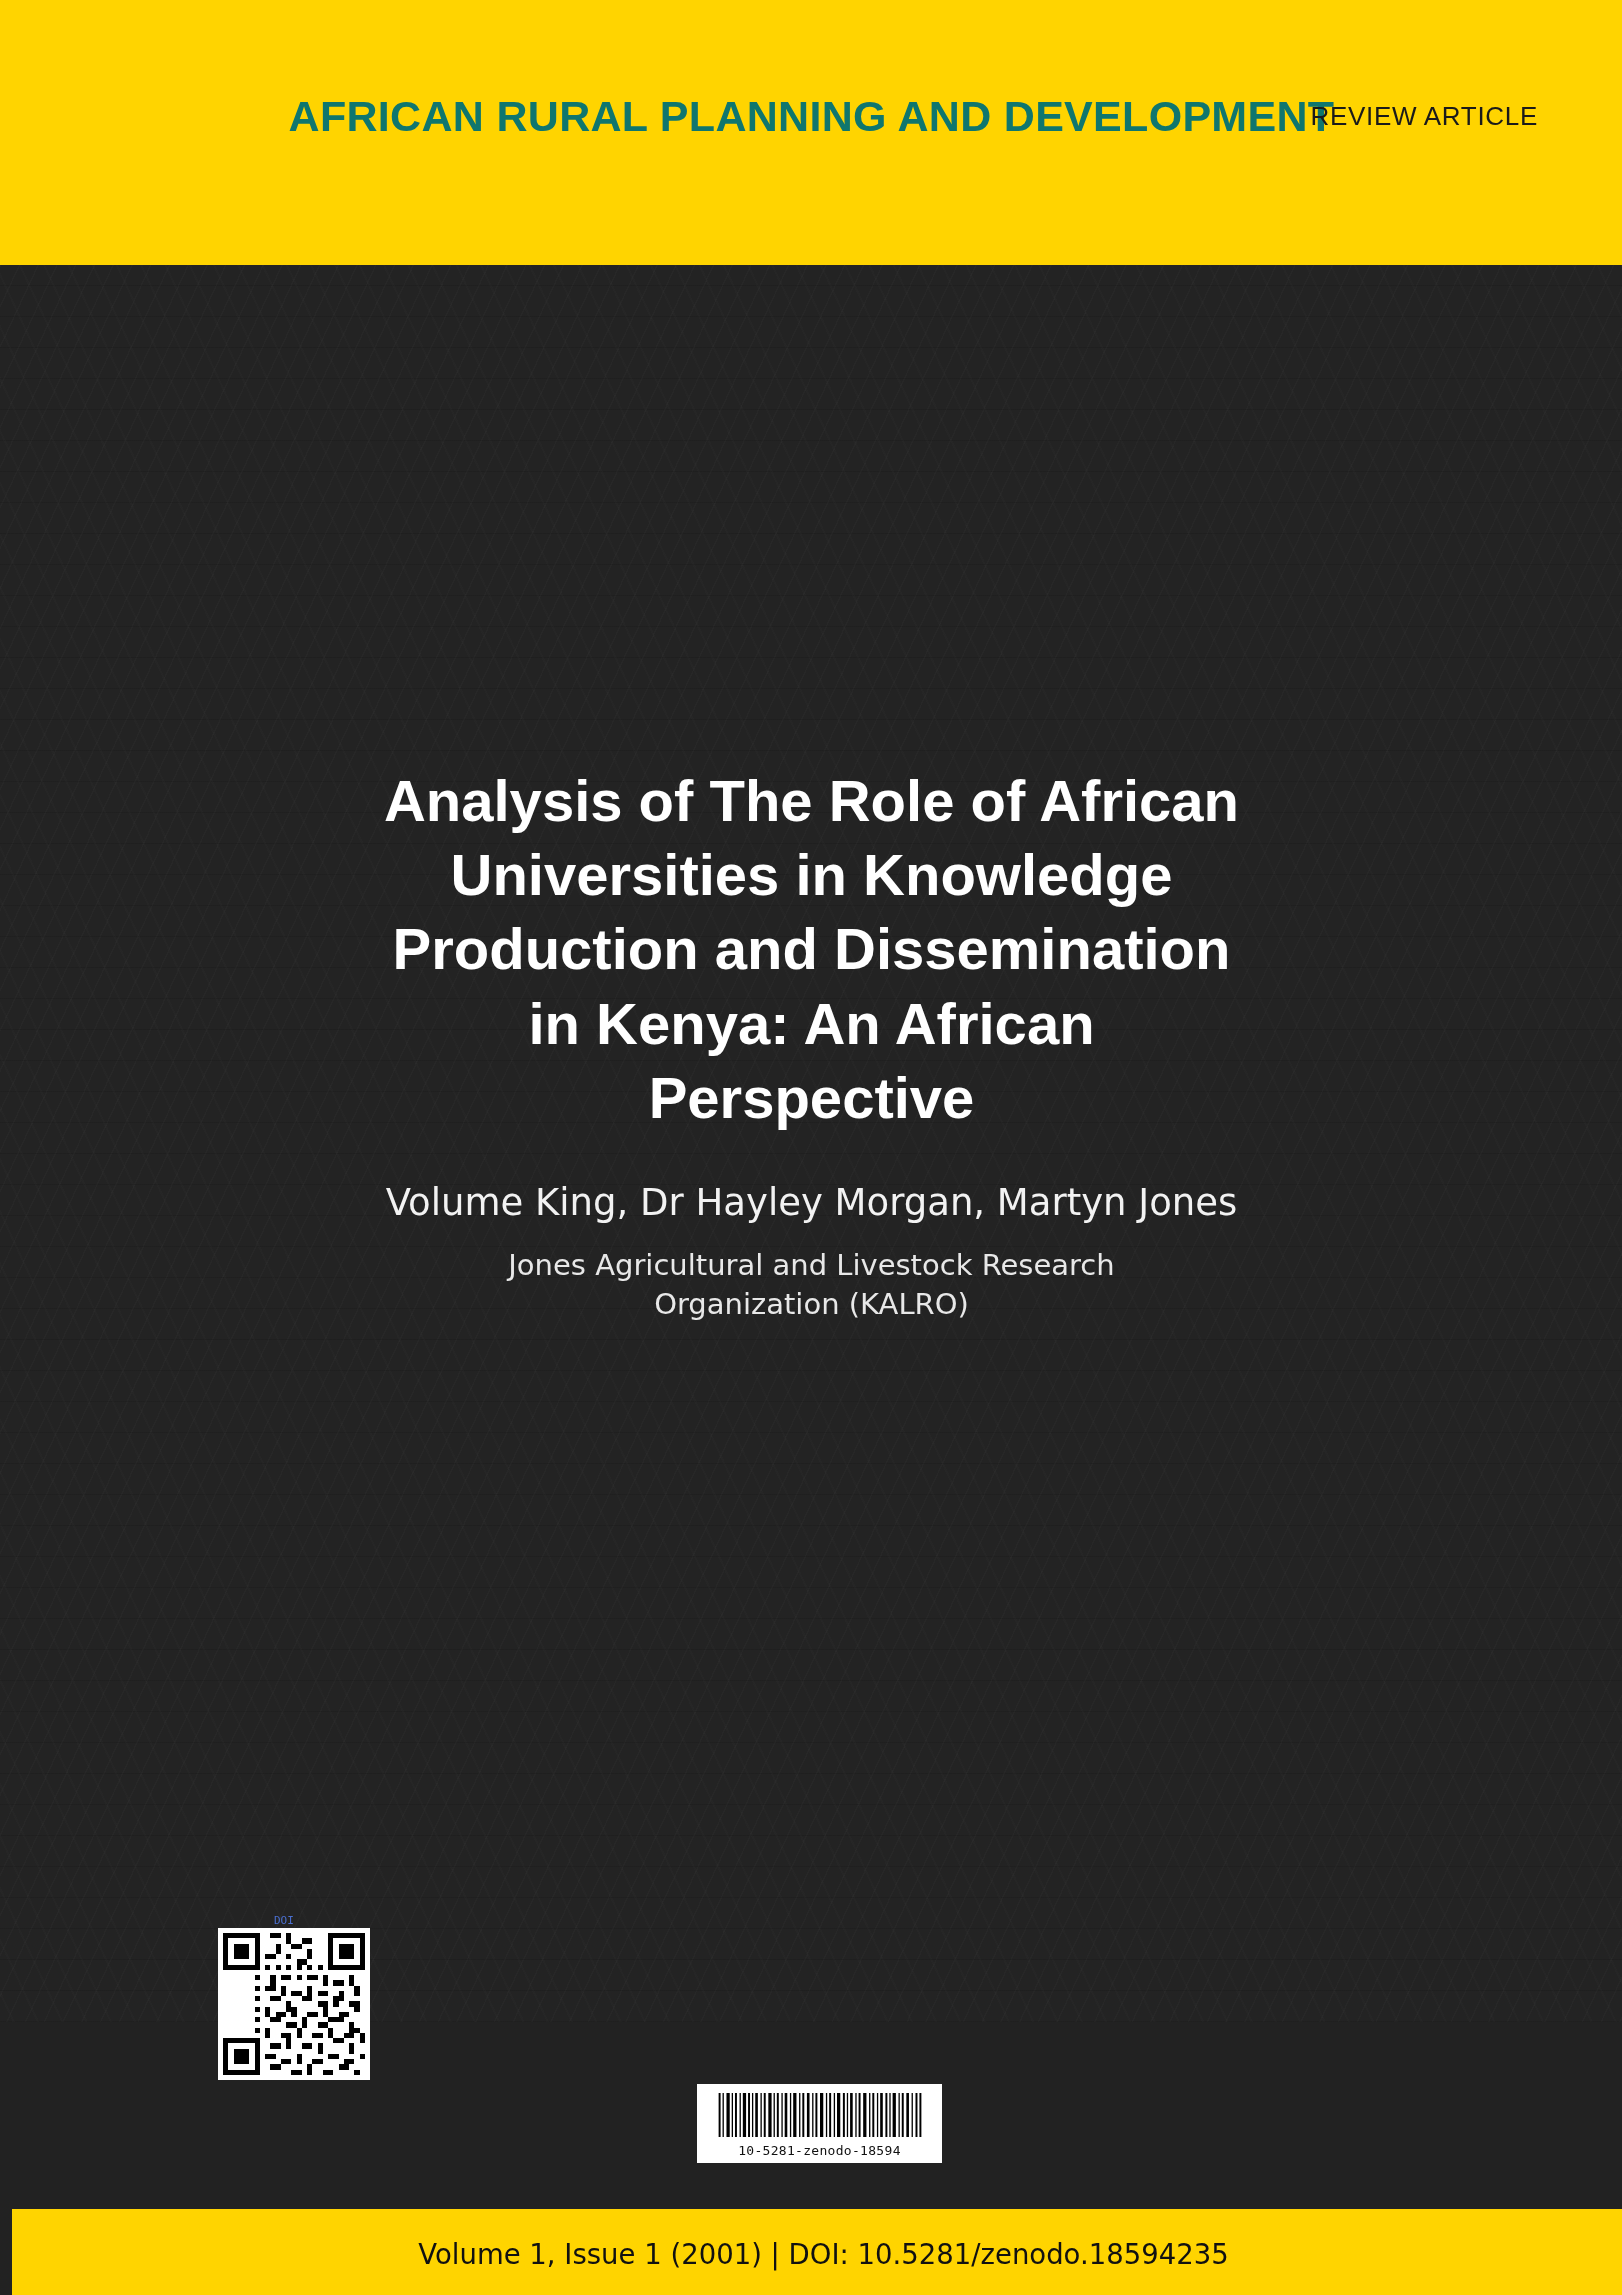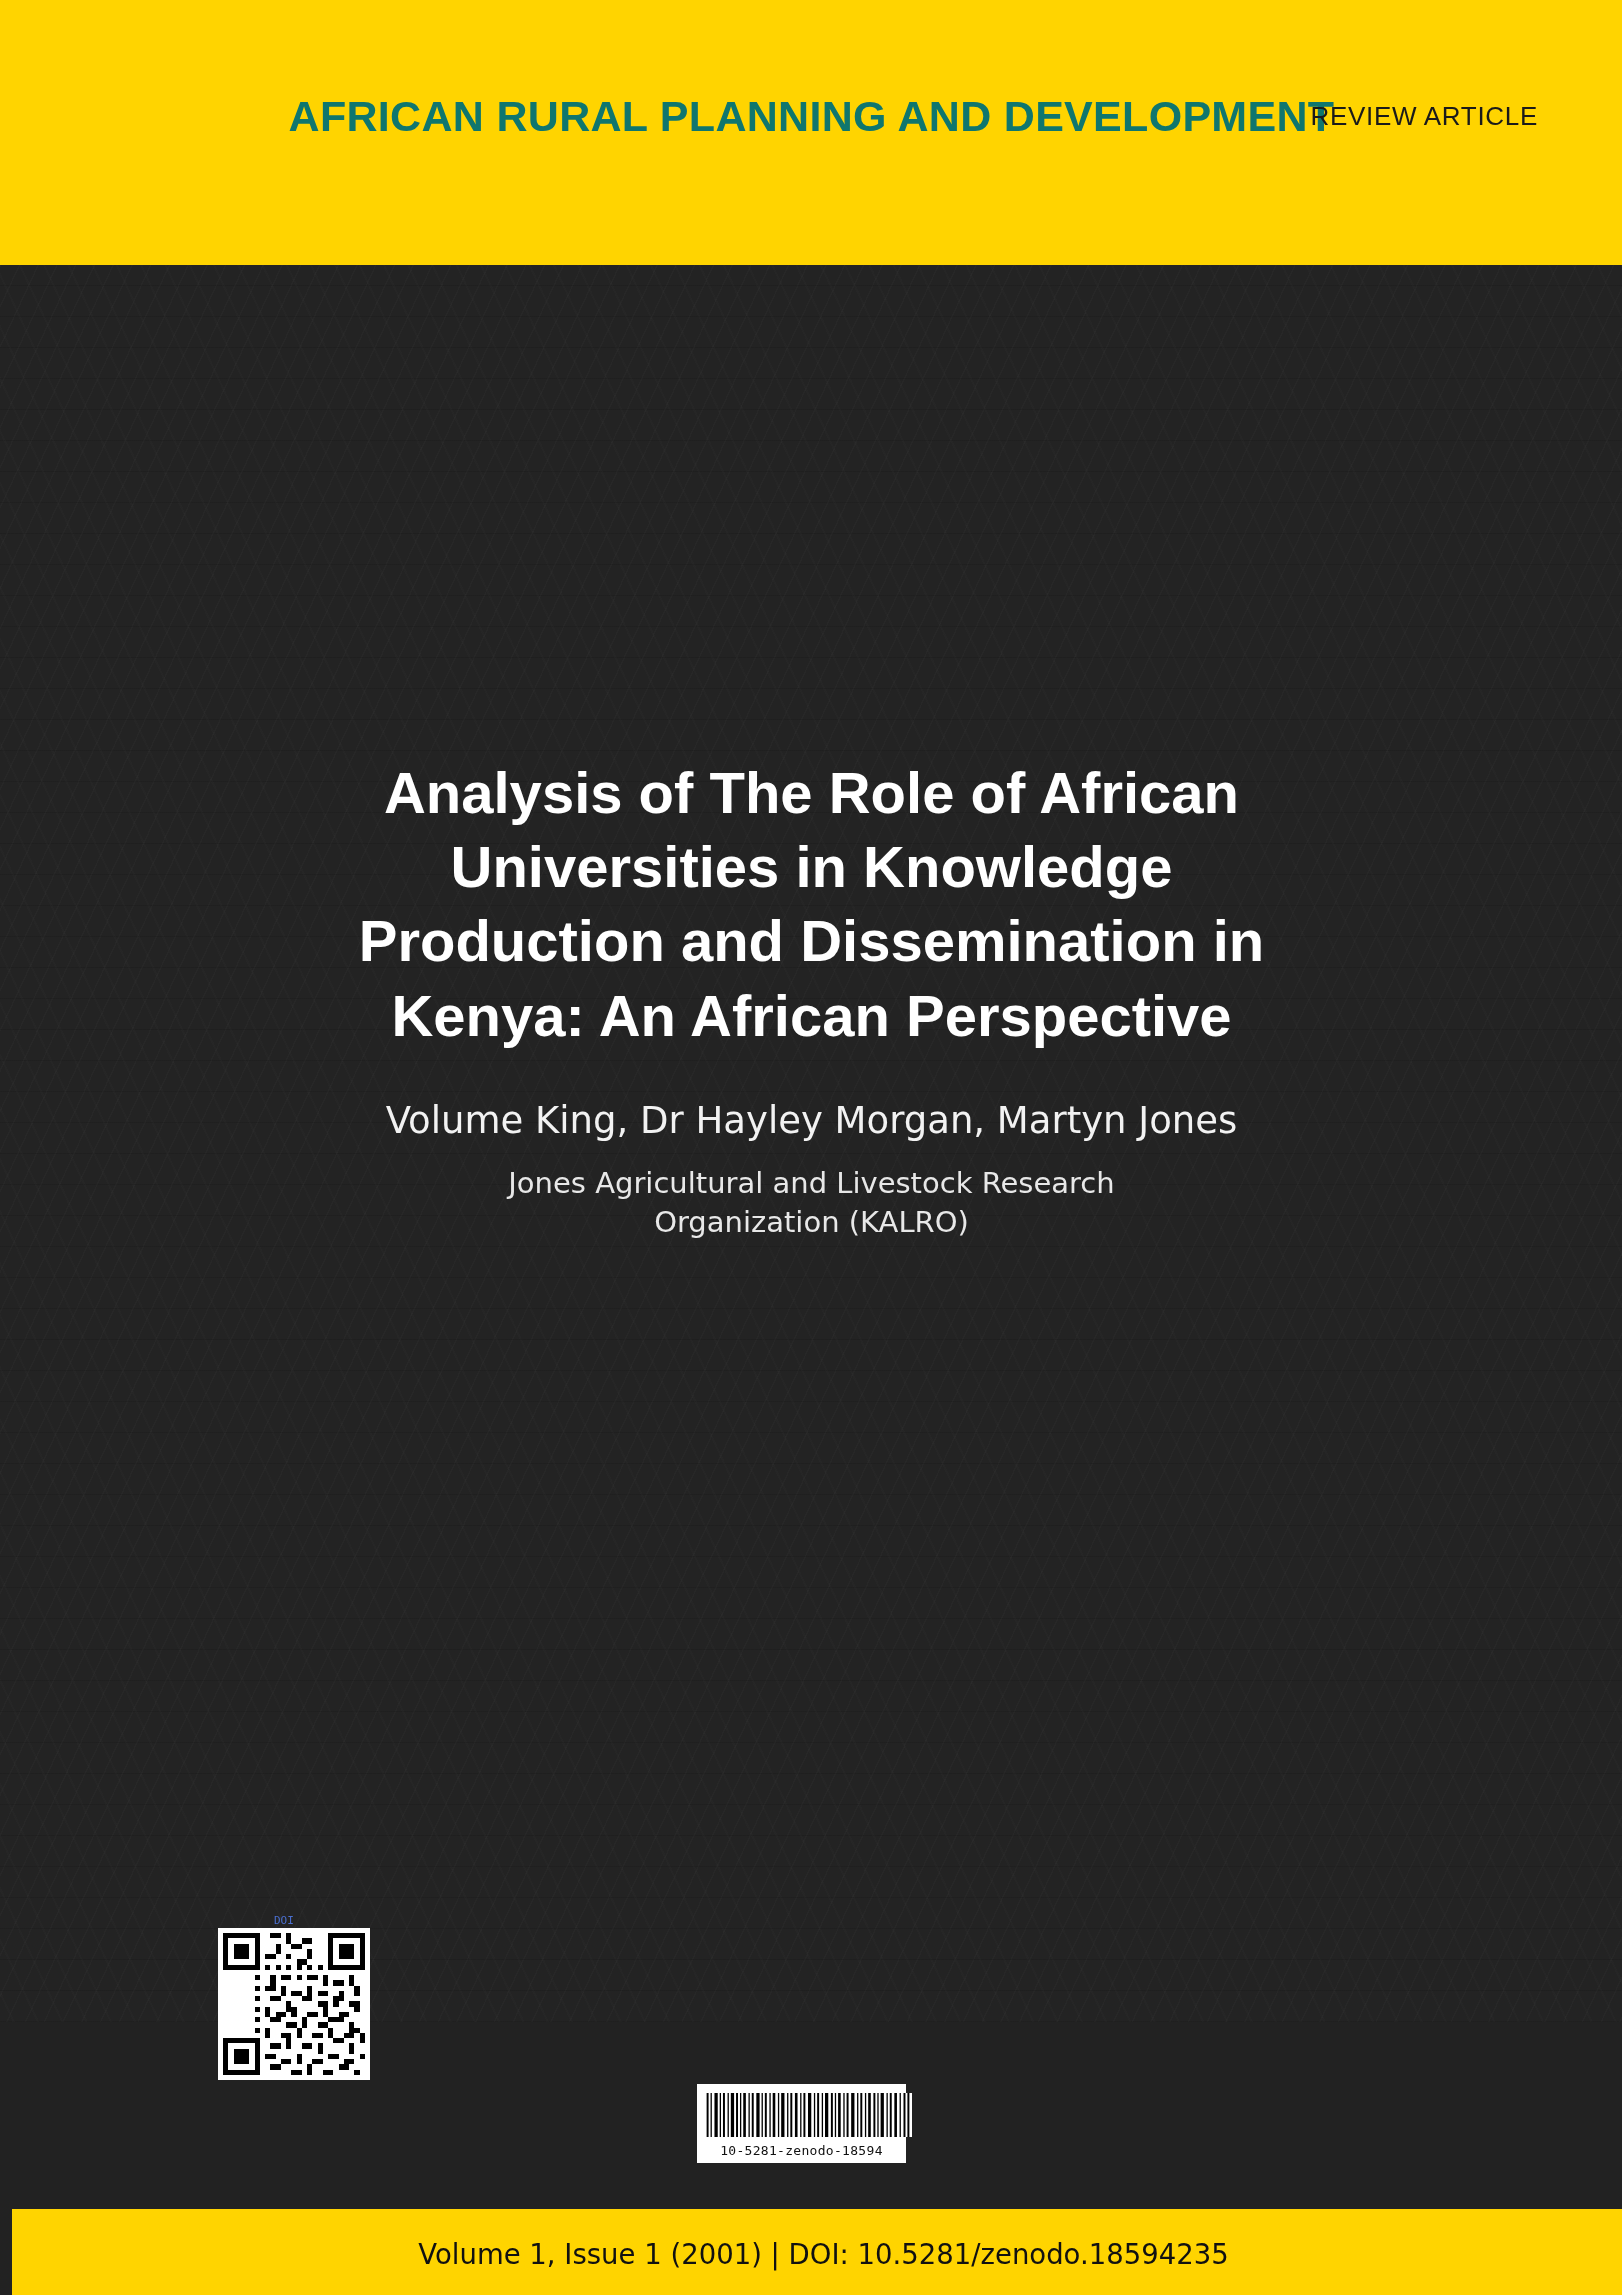--- a/index.html
+++ b/index.html
@@ -94,21 +94,21 @@
     top: 756px;
     width: 916px;
     text-align: center;
   }
   .paper-title {
     font-family: "Liberation Sans", sans-serif;
     font-weight: bold;
     font-size: 58px;
     line-height: 1.28;
     color: #ffffff;
-    margin: 0;
+    margin: 8px;
   }
   .authors {
     margin-top: 46px;
     font-family: "DejaVu Sans", sans-serif;
     font-size: 37px;
     color: #f2f2f2;
   }
   .affiliation {
     margin-top: 22px;
     font-family: "DejaVu Sans", sans-serif;
@@ -140,21 +140,21 @@
     padding: 0;
     box-sizing: border-box;
   }
   .qr-code svg { display: block; }
 
   
   .barcode-wrap {
     position: absolute;
     left: 697px;
     top: 2084px;
-    width: 209px;
+    width: 245px;
     background: #ffffff;
     padding: 9.2px 6.5px 5.2px 6.5px;
     box-sizing: border-box;
     text-align: center;
   }
   .barcode-bars {
     height: 44px;
     width: 208px;
     margin: 0 auto;
   }

